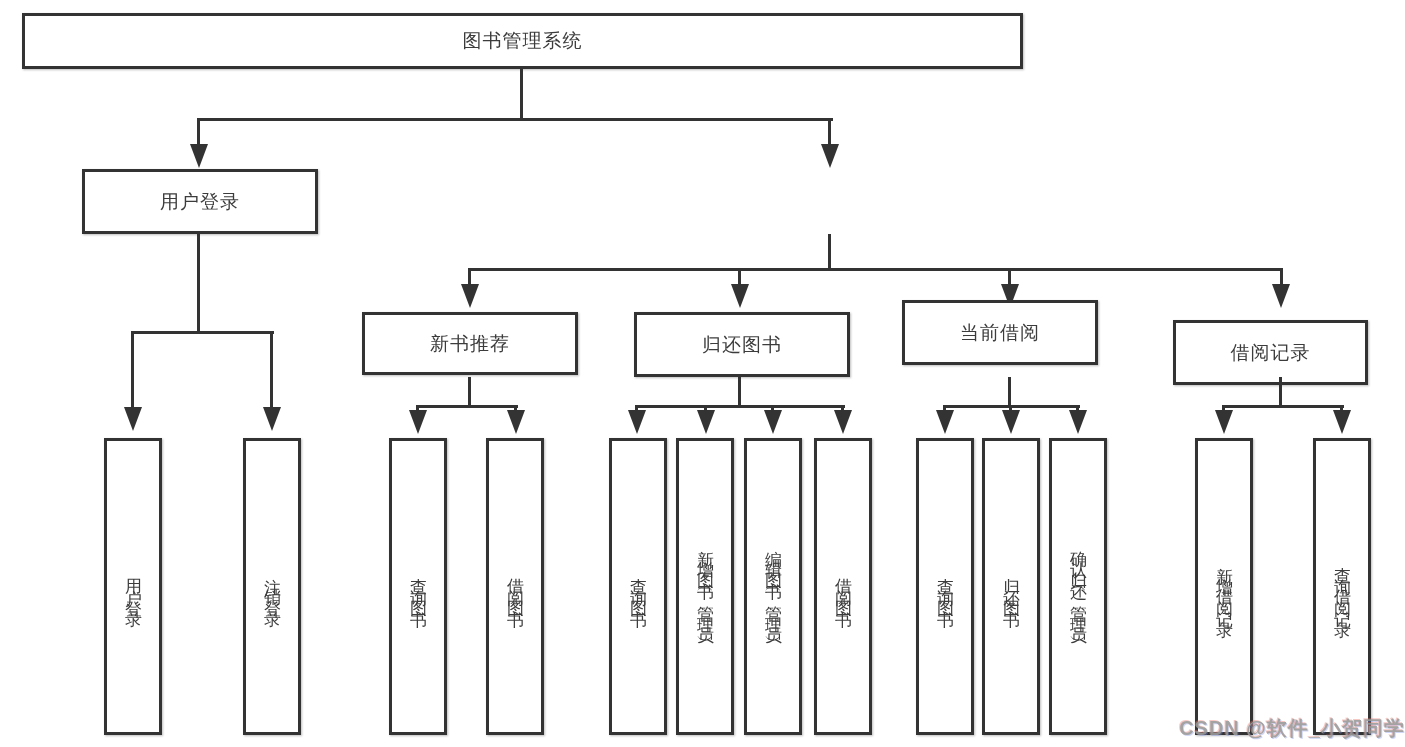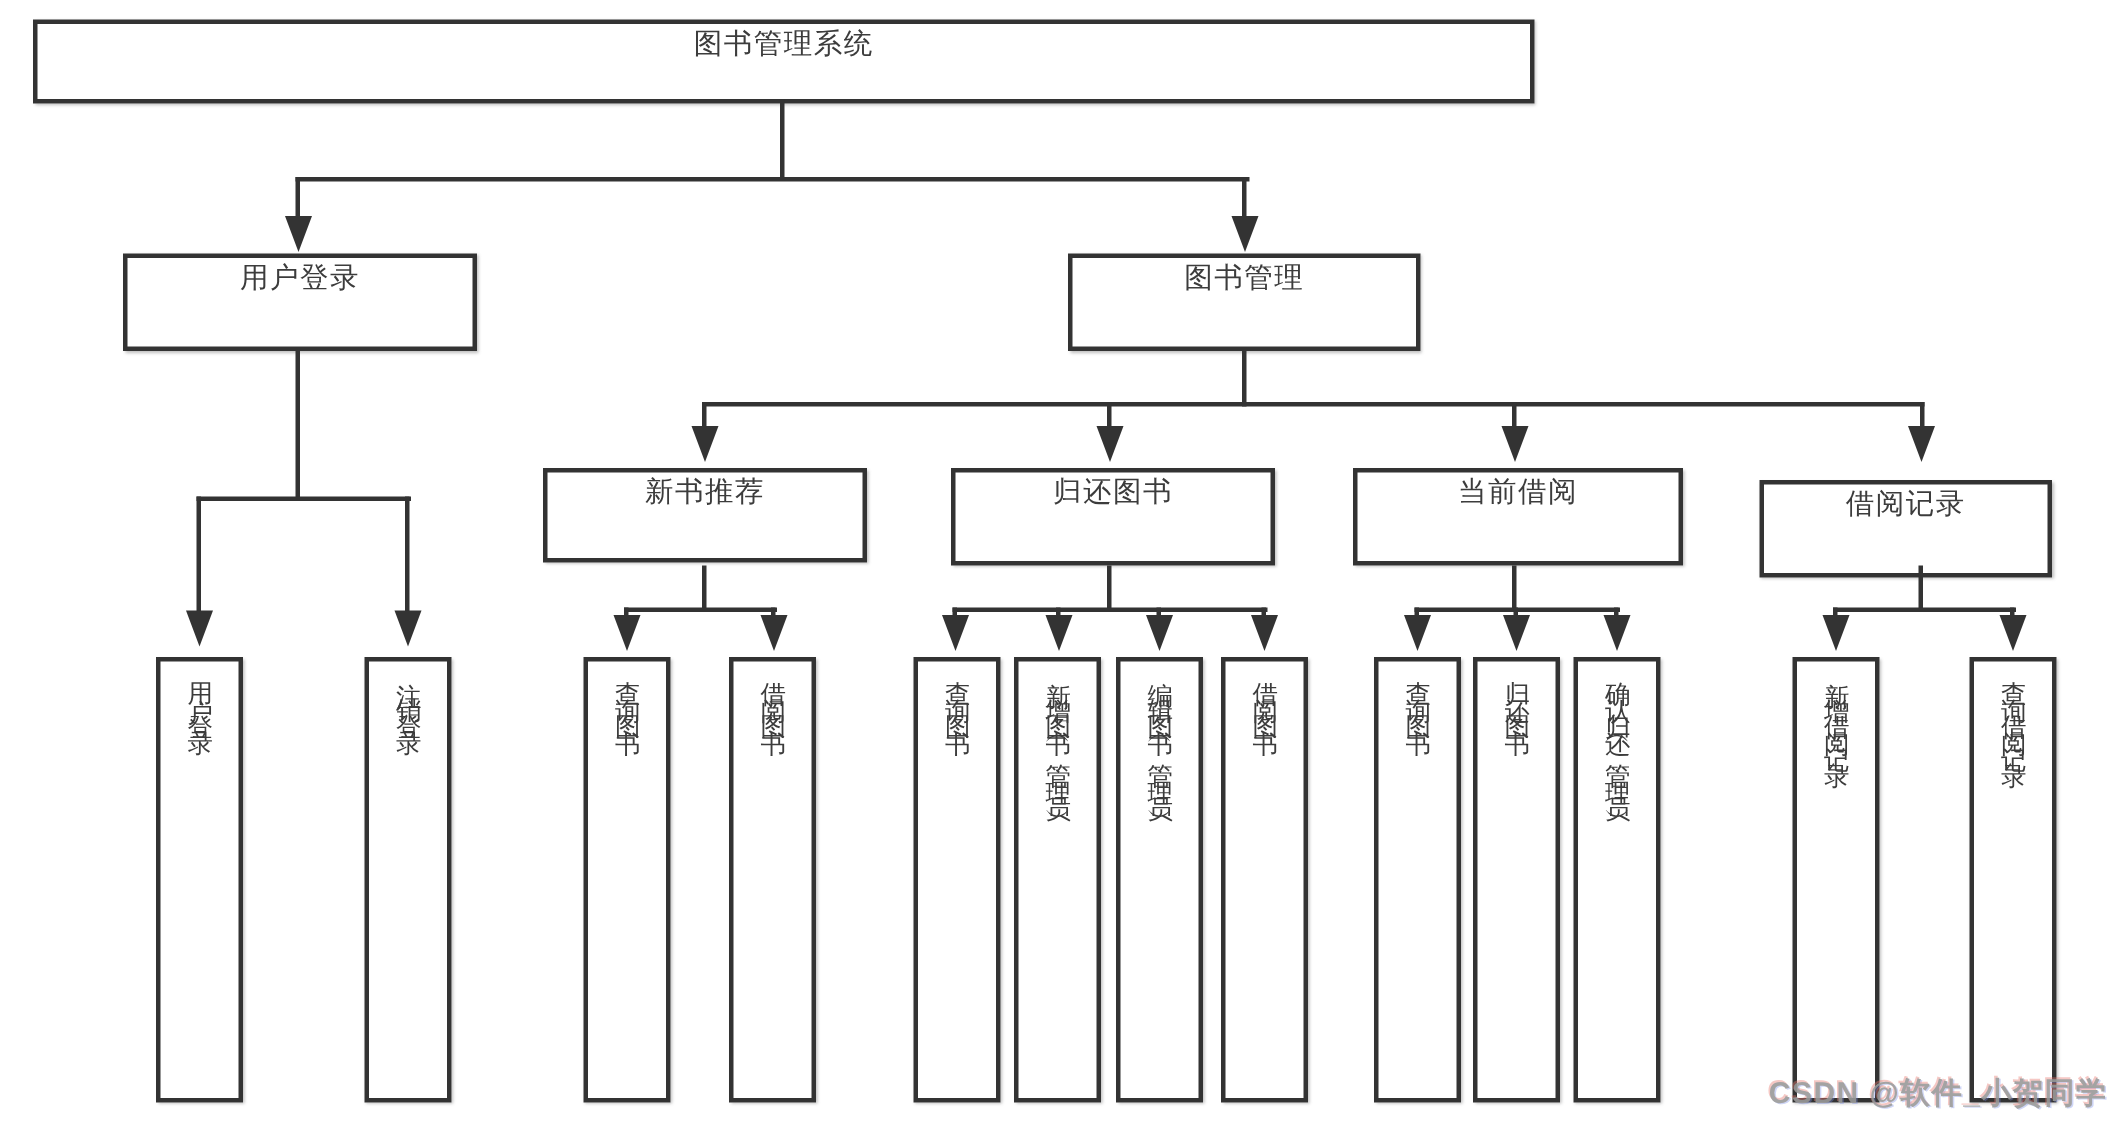--- a/index.html
+++ b/index.html
@@ -2,21 +2,21 @@
 <html><head>
 <meta charset="utf-8">
 <style>
   html,body { margin:0; padding:0; background:#ffffff; }
   .canvas {
     position:relative; width:1405px; height:747px; background:#ffffff;
     font-family:"Liberation Sans","DejaVu Sans",sans-serif; overflow:hidden;
   }
   .node {
     position:absolute; box-sizing:border-box; background:#ffffff;
-    border:3px solid #333333; display:flex; align-items:flex-start; justify-content:center;
+    border:3px solid #333333; display:flex; align-items:center; justify-content:center;
     color:#3c3c3c; box-shadow:1px 1px 2px rgba(110,110,110,0.45);
   }
   .hnode { font-size:19px; letter-spacing:1px; }
   .leaf  { width:58px; height:297px; top:438px; }
   .leaf .lbl {
     writing-mode:vertical-rl; text-orientation:mixed;
     font-size:17px; letter-spacing:11px; line-height:1.05; color:#3c3c3c;
   }
   .vline,.hline { position:absolute; background:#333333; }
   .vline { width:3px; }
@@ -45,23 +45,20 @@
   <div class="vline" style="left:520px;top:66px;height:54px"></div>
   <div class="hline" style="left:197px;top:118px;width:636px"></div>
   <div class="vline" style="left:197px;top:118px;height:28px"></div>
   <div class="vline" style="left:828px;top:118px;height:28px"></div>
   <div class="arrow" style="left:190px;top:144px"></div>
   <div class="arrow" style="left:821px;top:144px"></div>
 
   <div class="node hnode" style="left:82px;top:169px;width:236px;height:65px">
     <span class="lbl">用户登录</span>
   </div>
-  <div class="node hnode" style="left:712px;top:169px;width:235px;height:65px">
-    <span class="lbl">图书管理</span>
-  </div>
 
   <div class="vline" style="left:197px;top:234px;height:100px"></div>
   <div class="hline" style="left:131px;top:331px;width:143px"></div>
   <div class="vline" style="left:131px;top:331px;height:79px"></div>
   <div class="vline" style="left:270px;top:331px;height:79px"></div>
   <div class="arrow" style="left:124px;top:407px"></div>
   <div class="arrow" style="left:263px;top:407px"></div>
 
   <div class="vline" style="left:828px;top:234px;height:37px"></div>
   <div class="hline" style="left:468px;top:268px;width:815px"></div>
@@ -73,21 +70,21 @@
   <div class="arrow" style="left:731px;top:284px"></div>
   <div class="arrow" style="left:1001px;top:284px"></div>
   <div class="arrow" style="left:1272px;top:284px"></div>
 
   <div class="node hnode" style="left:362px;top:312px;width:216px;height:63px">
     <span class="lbl">新书推荐</span>
   </div>
   <div class="node hnode" style="left:634px;top:312px;width:216px;height:65px">
     <span class="lbl">归还图书</span>
   </div>
-  <div class="node hnode" style="left:902px;top:312px;width:220px;height:65px">
+  <div class="node hnode" style="left:902px;top:300px;width:196px;height:65px">
     <span class="lbl">当前借阅</span>
   </div>
   <div class="node hnode" style="left:1173px;top:320px;width:195px;height:65px">
     <span class="lbl">借阅记录</span>
   </div>
 
   <div class="vline" style="left:468px;top:377px;height:31px"></div>
   <div class="vline" style="left:738px;top:377px;height:31px"></div>
   <div class="vline" style="left:1008px;top:377px;height:31px"></div>
   <div class="vline" style="left:1279px;top:377px;height:31px"></div>

